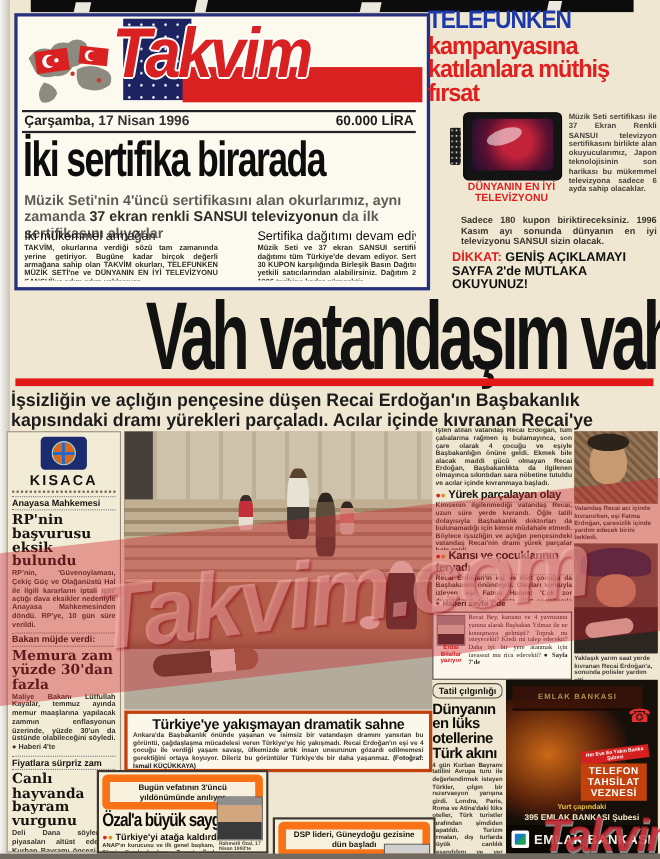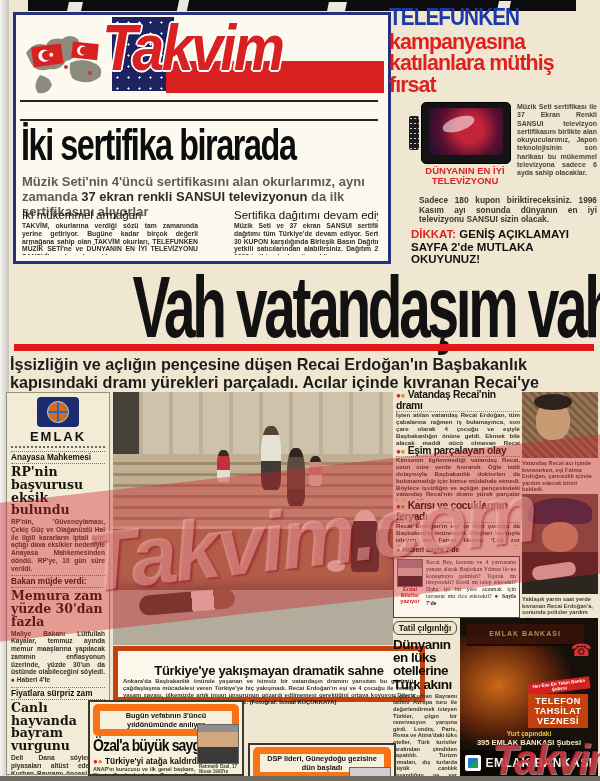--- a/index.html
+++ b/index.html
@@ -81,22 +81,22 @@
   .ph-wall{left:0;top:0;width:280px;height:62px;background:repeating-linear-gradient(90deg,#cfc2aa 0 26px,#bdb096 26px 30px);}
   .ph-door{left:0;top:0;width:26px;height:96px;background:#45403a;}
   .ph-steps{left:0;top:62px;width:280px;height:72px;
     background:repeating-linear-gradient(180deg,#c0af92 0 8px,#a08a6c 8px 11px);}
   .ph-midwall{left:0;top:134px;width:280px;height:64px;background:#a2825e;
     box-shadow:inset 0 3px 0 #d9c9ab, inset 0 -6px 8px rgba(0,0,0,.25);}
   .ph-ground{left:0;top:198px;width:280px;height:55px;background:#b3ac9c;}
   .fig{position:absolute;border-radius:40% 40% 20% 20%;}
 
   
-  .capbox{left:113px;top:646px;width:312px;height:56px;background:#fbf7ea;border:5px solid #c2410c;
-    box-sizing:border-box;padding:12px 5px;}
+  .capbox{left:113px;top:646px;width:280px;height:56px;background:#fbf7ea;border:3px solid #c2410c;
+    box-sizing:border-box;padding:2px 5px;}
   .capbox-title{text-align:center;font-size:13px;font-weight:bold;color:#101010;letter-spacing:-.3px;}
   .capbox-body{font-size:5.9px;font-weight:bold;color:#3b372f;line-height:1.18;}
 
   
   .stories{left:396px;top:389px;width:124px;height:167px;overflow:hidden;}
   .story-h{font-size:10.3px;font-weight:bold;color:#14120d;border-bottom:1px dotted #888;letter-spacing:-.3px;}
   .bul{color:#e01f1f;font-size:8px;}
   .bul2{color:#d98f20;font-size:8px;}
   .story-b{font-size:6.1px;font-weight:bold;color:#3a362d;line-height:1.13;}
   .story-ref{font-size:7px;font-weight:bold;color:#111;}
@@ -194,20 +194,24 @@
       </g>
       <circle cx="46" cy="44" r="2" fill="#c33"></circle>
         <circle cx="70" cy="50" r="2" fill="#c33"></circle>
     </svg>
 
     <div class="abs logo-stars"></div>
     <div class="abs logo-redband"></div>
     <div class="abs logo-text">Takvim</div>
 
     <div class="abs mast-rule" style="top:85px;"></div>
+    <div class="abs dateline">
+      <span>Çarşamba,</span><span style="font-weight:normal;font-weight:bold;color:#333;"> 17 Nisan 1996</span>
+      <span style="float:right;">60.000 LİRA</span>
+    </div>
     <div class="abs mast-rule" style="top:104px;"></div>
 
     <div class="abs cert-head"><span class="cond">İki sertifika birarada</span></div>
     <div class="abs cert-deck">
       <span>Müzik Seti'nin 4'üncü sertifikasını alan okurlarımız, aynı zamanda </span><span style="color:#2e2c28;">37 ekran renkli SANSUI televizyonun</span><span> da ilk sertifikasını alıyorlar</span>
     </div>
 
     <div class="abs cert-cols hidden-ov">
       <div style="position:absolute;left:0;top:0;width:176px;">
         <div class="cert-col-title">İki mükemmel armağan</div>
@@ -238,21 +242,21 @@
   <div class="abs lead-head">
     <span>Vah vatandaşım vah!</span>
   </div>
   <div class="abs lead-rule"></div>
   <div class="abs lead-deck">İşsizliğin ve açlığın pençesine düşen Recai Erdoğan'ın Başbakanlık kapısındaki dramı yürekleri parçaladı. Acılar içinde kıvranan Recai'ye kimse dönüp bakmadı.</div>
 
   <div class="abs sidebar">
     <div class="kisaca-logo">
         <div class="globe"></div>
       </div>
-    <div class="kisaca-title">EMLAK</div>
+    <div class="kisaca-title">KISACA</div>
     <div class="dotrule"></div>
 
     <div>
       <div class="sb-kicker">Anayasa Mahkemesi</div>
       <div class="sb-head">RP'nin başvurusu eksik bulundu</div>
       <div class="sb-body just">RP'nin, 'Güvenoylaması, Çekiç Güç ve Olağanüstü Hal ile ilgili kararların iptali için' açtığı dava eksikler nedeniyle Anayasa Mahkemesinden döndü. RP'ye, 10 gün süre verildi.</div>
     </div>
     <div>
       <div class="sb-kicker">Bakan müjde verdi:</div>
       <div class="sb-head">Memura zam yüzde 30'dan fazla</div>
@@ -285,25 +289,24 @@
   <div class="abs capbox">
     <div class="capbox-title">Türkiye'ye yakışmayan dramatik sahne</div>
     <div class="capbox-body just">
       <span>Ankara'da Başbakanlık önünde yaşanan ve isimsiz bir vatandaşın dramını yansıtan bu görüntü, çağdaşlaşma mücadelesi veren Türkiye'ye hiç yakışmadı. Recai Erdoğan'ın eşi ve 4 çocuğu ile verdiği yaşam savaşı, ülkemizde artık insan unsurunun gözardı edilmemesi gerektiğini ortaya koyuyor. Dileriz bu görüntüler Türkiye'de bir daha yaşanmaz.</span>
       <span style="color:#101010;">(Fotoğraf: İsmail KÜÇÜKKAYA)</span>
     </div>
   </div>
 
   <div class="abs stories">
     <div style="height:56px;overflow:hidden;">
-      <div class="story-h"><span class="bul">●</span><span class="bul2">●</span> <span>Vatandaş Recai'nin dramı</span></div>
       <div class="story-b just">İşten atılan vatandaş Recai Erdoğan, tüm çabalarına rağmen iş bulamayınca, son çare olarak 4 çocuğu ve eşiyle Başbakanlığın önüne geldi. Ekmek bile alacak maddi gücü olmayan Recai Erdoğan, Başbakanlıkta da ilgilenen olmayınca sıkıntıdan sara nöbetine tutuldu ve acılar içinde kıvranmaya başladı.</div>
     </div>
     <div style="height:55px;overflow:hidden;">
-      <div class="story-h"><span class="bul">●</span><span class="bul2">●</span> <span>Eşim parçalayan olay</span></div>
+      <div class="story-h"><span class="bul">●</span><span class="bul2">●</span> <span>Yürek parçalayan olay</span></div>
       <div class="story-b just">Kimsenin ilgilenmediği vatandaş Recai, uzun süre yerde kıvrandı. Öğle tatili dolayısıyla Başbakanlık doktorları da bulunamadığı için kimse müdahale etmedi. Böylece işsizliğin ve açlığın pençesindeki vatandaş Recai'nin dramı yürek parçalar hale geldi.</div>
     </div>
     <div style="height:46px;overflow:hidden;">
       <div class="story-h"><span class="bul">●</span><span class="bul2">●</span> <span>Karısı ve çocuklarının feryadı</span></div>
       <div class="story-b just">Recai Erdoğan'ın eşi ve dört çocuğu da Başbakanlık önündeydi. Olayları korkuyla izleyen eşi Fatma Hanım: 'Çok zor durumdayız. Eşim hasta, dört çocuğumla açlık çekiyoruz. Biz, dilencilik yapmıyoruz, bize iş verin' diye feryat etti.</div>
     </div>
     <div class="story-ref">● Haberi sayfa 7'de</div>
   </div>
 
   <div class="abs sidephoto1">

